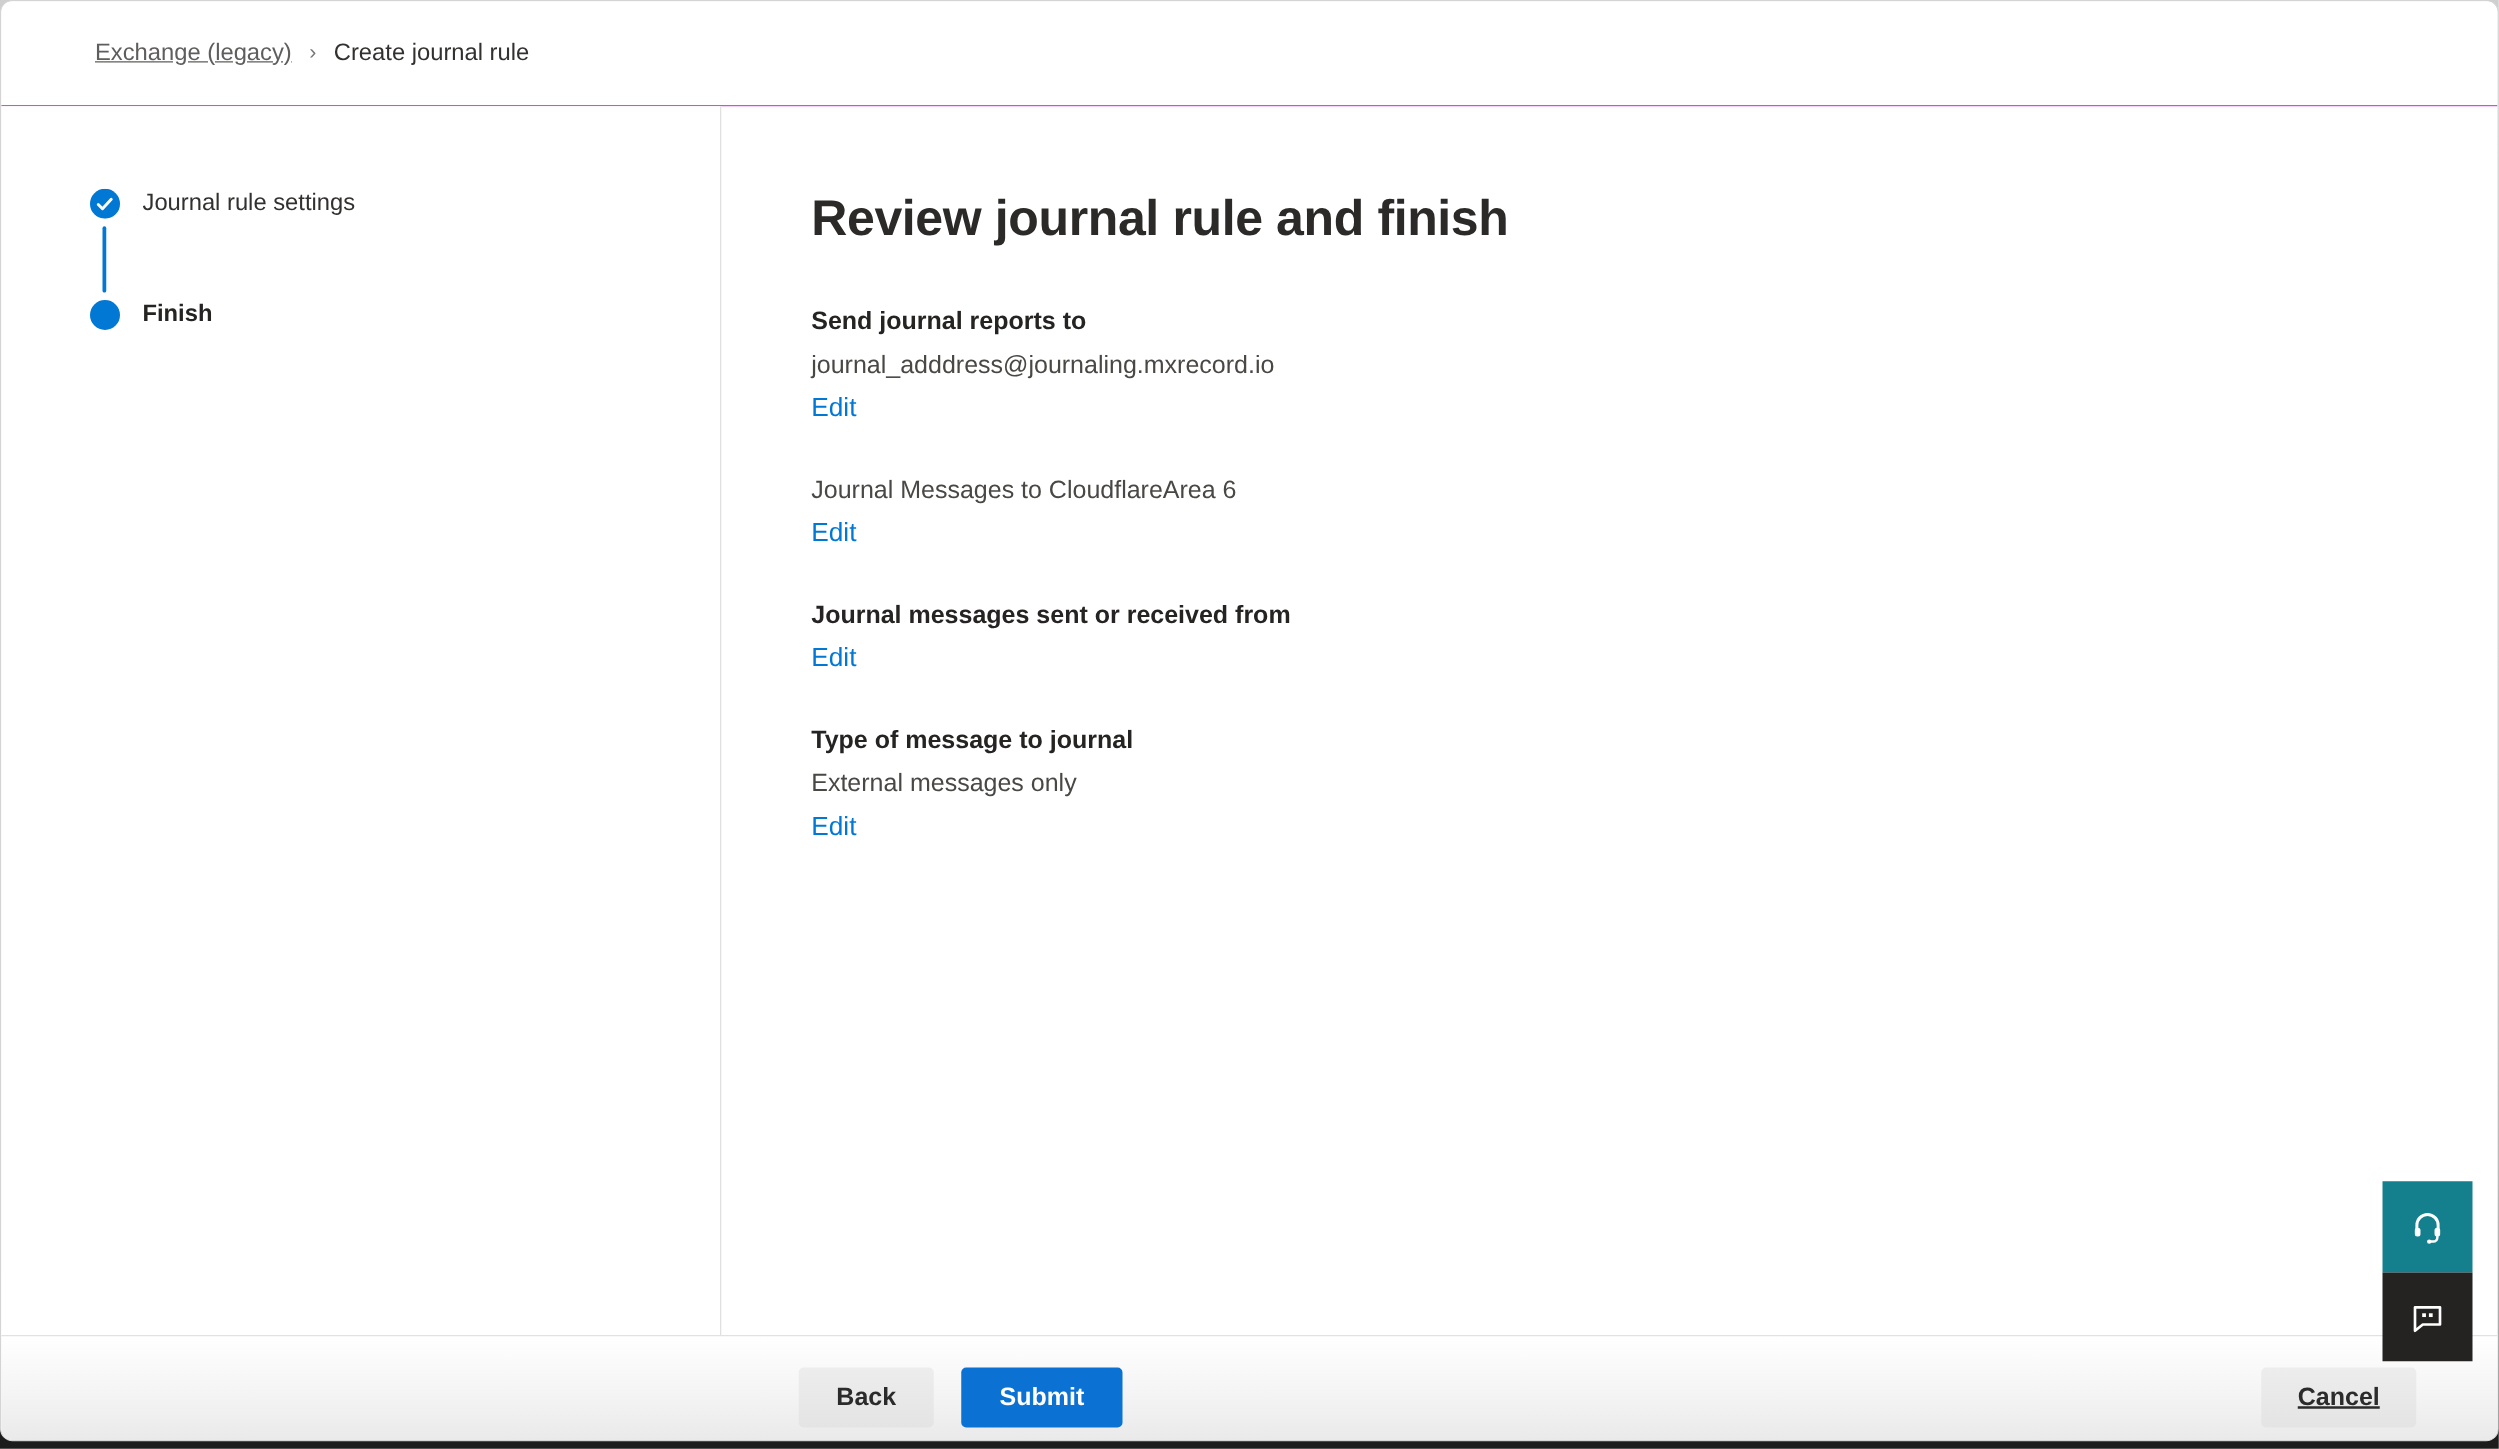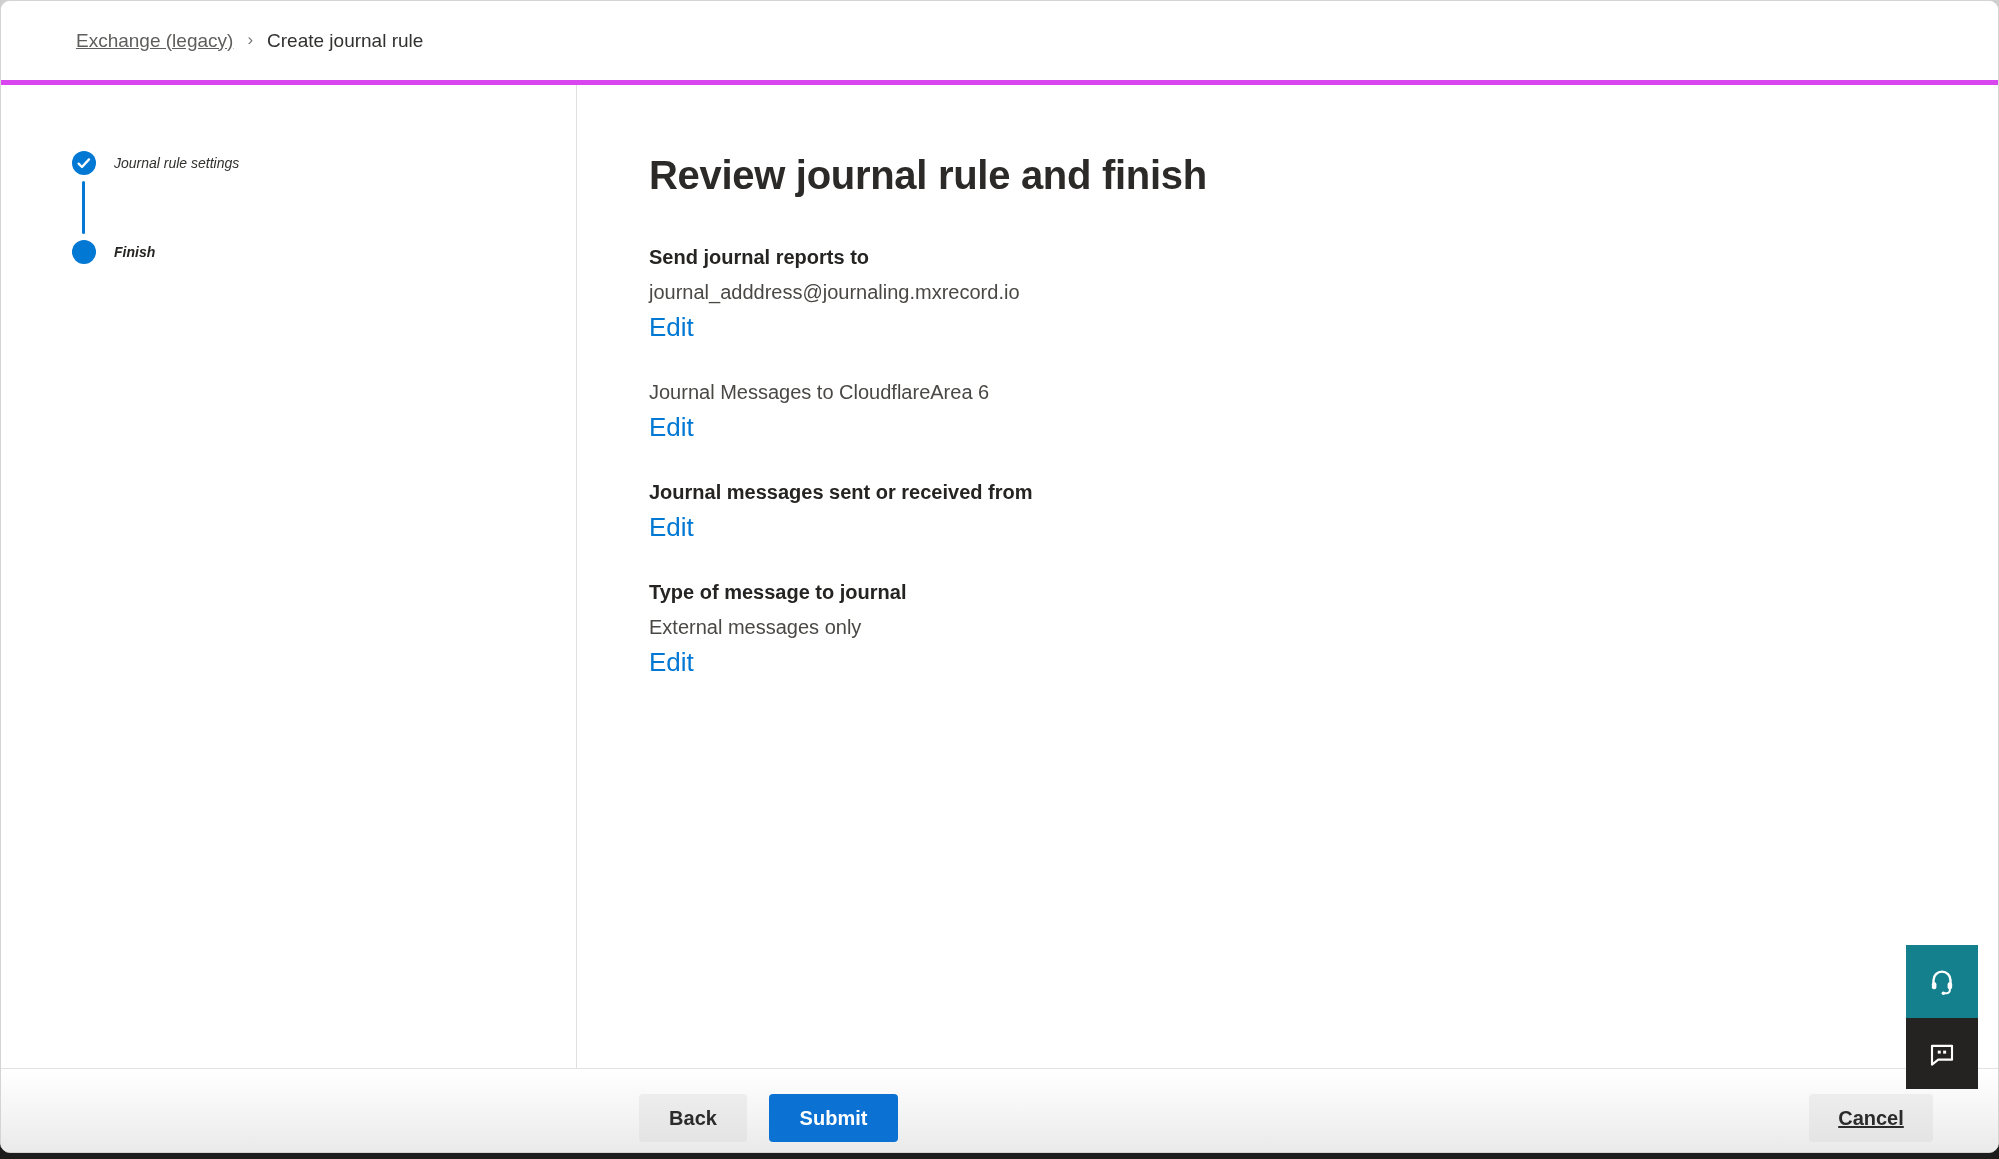--- a/index.html
+++ b/index.html
@@ -17,38 +17,38 @@
     background: #ffffff;
     border: 1px solid #d4d4d4;
     border-radius: 10px;
     overflow: hidden;
   }
   
   #topbar {
     position: absolute; left: 0; top: 0;
     width: 100%; height: 84px;
     background: #ffffff;
-    border-bottom: 5px solid #d946ef;
+    border-bottom: 1px solid #d946ef;
     display: flex; align-items: center;
     padding-left: 75px;
   }
   .crumb { font-size: 19px; color: #605e5c; }
   .crumb-link { color: #5f5e5c; text-decoration: underline; cursor: pointer; }
   .crumb-sep { color: #797775; font-size: 17px; margin: 0 14px; position: relative; top: -1px; }
   .crumb-current { color: #323130; }
   
   #rail {
     position: absolute; left: 0; top: 84px;
     width: 576px; height: 983px;
     background: #ffffff;
     border-right: 1px solid #e0e0e0;
   }
   .step { position: absolute; left: 71px; display: flex; align-items: center; cursor: pointer; }
   .step-circle { width: 24px; height: 24px; flex: 0 0 24px; }
-  .step-label { margin-left: 18px; font-size: 14px; color: #323130; white-space: nowrap; font-style: italic; }
+  .step-label { margin-left: 18px; font-size: 19px; color: #323130; white-space: nowrap; }
   .step-label.current { font-weight: 700; color: #252423; }
   #step-connector {
     position: absolute; left: 81px; top: 96px;
     width: 3px; height: 53px; background: #0078d4; border-radius: 2px;
   }
   #step-1 { top: 66px; }
   #step-2 { top: 155px; text-align: center; }
   
   #main {
     position: absolute; left: 648px; top: 150px;
@@ -57,21 +57,21 @@
   h1 {
     font-size: 40px; line-height: 48px; font-weight: 700;
     color: #2b2a29; letter-spacing: -0.3px;
     margin-bottom: 45px;
   }
   .section { margin-bottom: 39px; }
   .section-label { font-size: 20px; line-height: 26px; font-weight: 700; color: #252423; }
   .section-value { font-size: 20px; line-height: 26px; color: #4a4845; margin-top: 9px; }
   .edit-link {
     display: inline-block;
-    font-size: 26px; line-height: 26px; color: #0078d4;
+    font-size: 21px; line-height: 26px; color: #0078d4;
     margin-top: 9px; cursor: pointer; text-decoration: none;
   }
   
   #footer {
     position: absolute; left: 0; top: 1067px;
     width: 100%; height: 86px;
     background: linear-gradient(180deg, #ffffff 0%, #f4f4f4 55%, #e9e9e9 100%);
     border-top: 1px solid #e2e2e2;
   }
   .btn {

